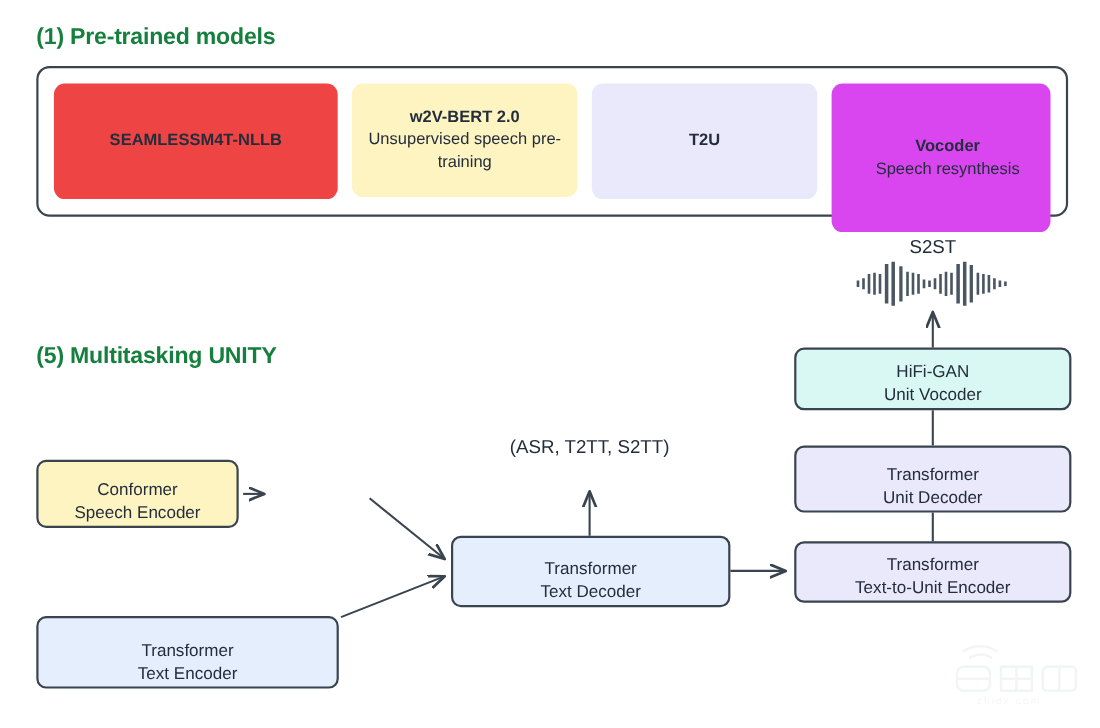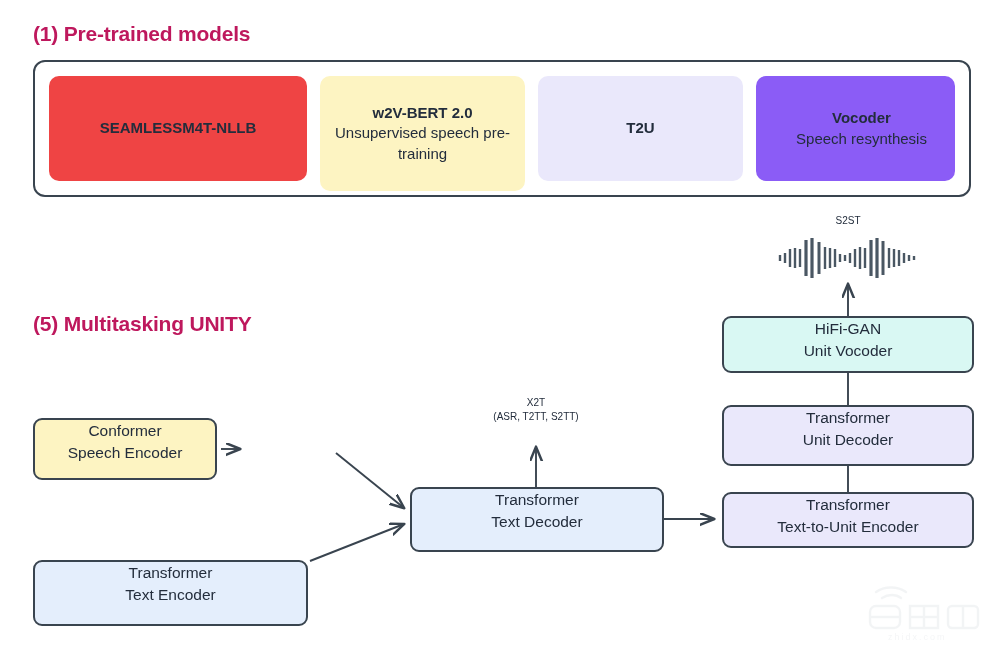--- a/index.html
+++ b/index.html
@@ -17,21 +17,21 @@
     height: 662px;
     background: #ffffff;
     overflow: hidden;
   }
 
   .section-title {
     position: absolute;
     font-size: 21px;
     font-weight: bold;
     letter-spacing: -0.2px;
-    color: #be185d;
+    color: #15803d;
     white-space: nowrap;
   }
 
   
   .outer-panel {
     position: absolute;
     box-sizing: border-box;
     border: 2px solid #39444f;
     border-radius: 12px;
     background: #ffffff;
@@ -63,31 +63,31 @@
 
   
   .flow-box {
     position: absolute;
     box-sizing: border-box;
     border: 2px solid #39444f;
     border-radius: 9px;
     display: flex;
     flex-direction: column;
     align-items: center;
-    justify-content: flex-start;
+    justify-content: flex-end;
     text-align: center;
     font-size: 15.5px;
     line-height: 1.4;
     color: #232d3c;
   }
 
   .plain-label {
     position: absolute;
     text-align: center;
-    font-size: 10px;
+    font-size: 17px;
     line-height: 1.35;
     color: #232d3c;
     white-space: nowrap;
   }
 
   svg.wires {
     position: absolute;
     left: 0;
     top: 0;
     width: 1000px;
@@ -116,30 +116,30 @@
 
   <div class="section-title" style="left:33px; top:22px;">(1) Pre-trained models</div>
 
   <div class="outer-panel" style="left:33px; top:60px; width:938px; height:137px;">
   </div>
 
   <div class="model-card" style="left:49px; top:76px; width:258px; height:105px; background:#ef4444;">
     <div class="t1">SEAMLESSM4T-NLLB</div>
   </div>
 
-  <div class="model-card" style="left:320px; top:76px; width:205px; height:115px; background:#fdf4c2;">
+  <div class="model-card" style="left:320px; top:76px; width:205px; height:103px; background:#fdf4c2;">
     <div class="t1">w2V-BERT 2.0</div>
     <div class="t2">Unsupervised speech pre-training</div>
   </div>
 
   <div class="model-card" style="left:538px; top:76px; width:205px; height:105px; background:#eae8fb;">
     <div class="t1">T2U</div>
   </div>
 
-  <div class="model-card" style="left:756px; top:76px; width:199px; height:105px; background:#8b5cf6;padding-left:20px;">
+  <div class="model-card" style="left:756px; top:76px; width:199px; height:135px; background:#d946ef;padding-left:20px;">
     <div class="t1">Vocoder</div>
     <div class="t2">Speech resynthesis</div>
   </div>
 
   <div class="section-title" style="left:33px; top:312px;">(5) Multitasking UNITY</div>
 
   <div class="plain-label" style="left:798px; top:214px; width:100px;">S2ST</div>
 
   <svg class="waveform" style="left:778px; top:236px;" width="140" height="44" viewBox="0 0 140 44">
     <g stroke="#4a5763" stroke-width="2.4" stroke-linecap="butt">
@@ -166,21 +166,20 @@
       <line x1="111" y1="12" x2="111" y2="32"></line>
       <line x1="116" y1="13" x2="116" y2="31"></line>
       <line x1="121" y1="14" x2="121" y2="30"></line>
       <line x1="126" y1="17" x2="126" y2="27"></line>
       <line x1="131" y1="19" x2="131" y2="25"></line>
       <line x1="136" y1="20" x2="136" y2="24"></line>
     </g>
   </svg>
 
   <div class="plain-label" style="left:436px; top:396px; width:200px;">
-    <div>X2T</div>
     <div>(ASR, T2TT, S2TT)</div>
   </div>
 
   <svg class="wires" viewBox="0 0 1000 662">
     <defs>
       <marker id="arrowhead" markerWidth="9" markerHeight="9" refX="7.4" refY="3.4" orient="auto" markerUnits="strokeWidth">
         <path d="M0,0.3 L7.6,3.4 L0,6.5" fill="none" stroke="#39444f" stroke-width="1.3" stroke-linecap="round" stroke-linejoin="round"></path>
       </marker>
     </defs>
     <g stroke="#39444f" stroke-width="1.9" fill="none">

